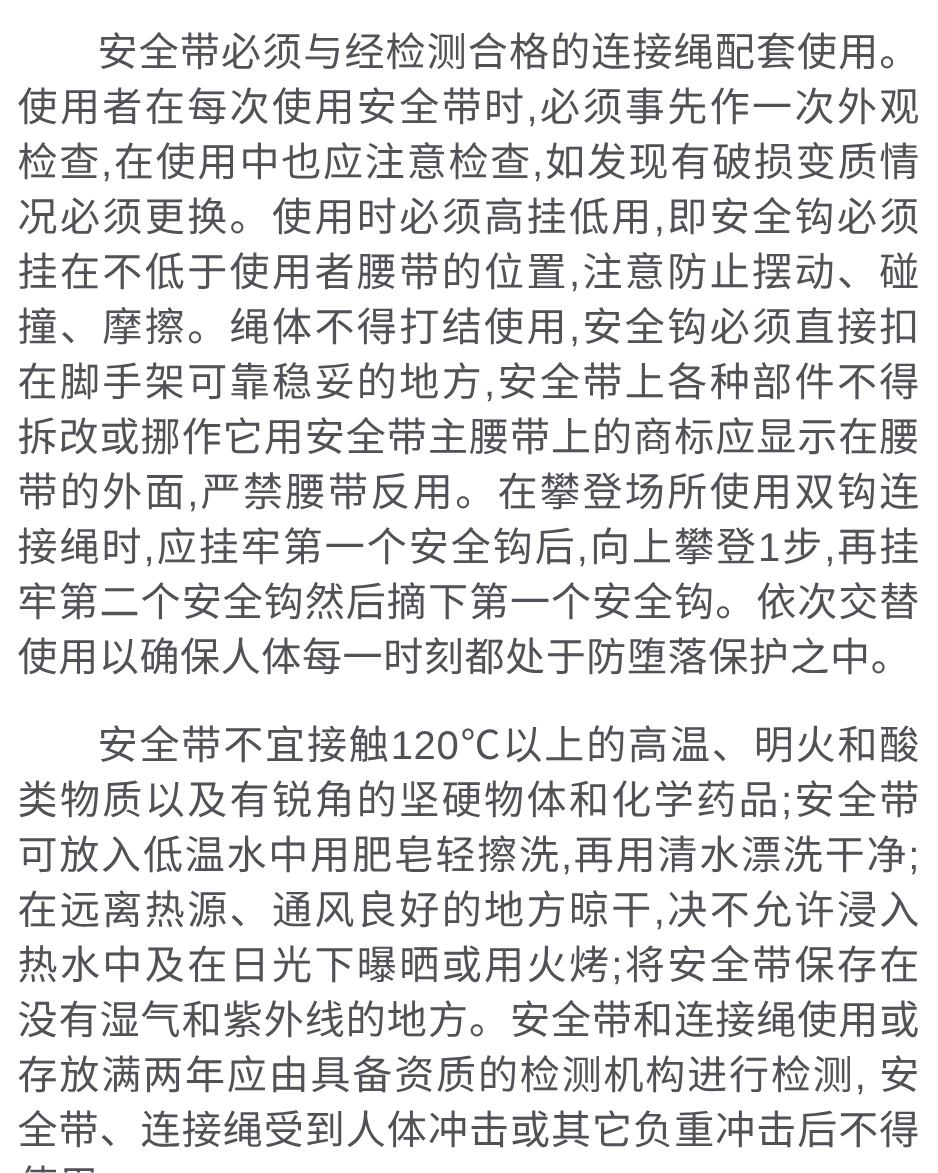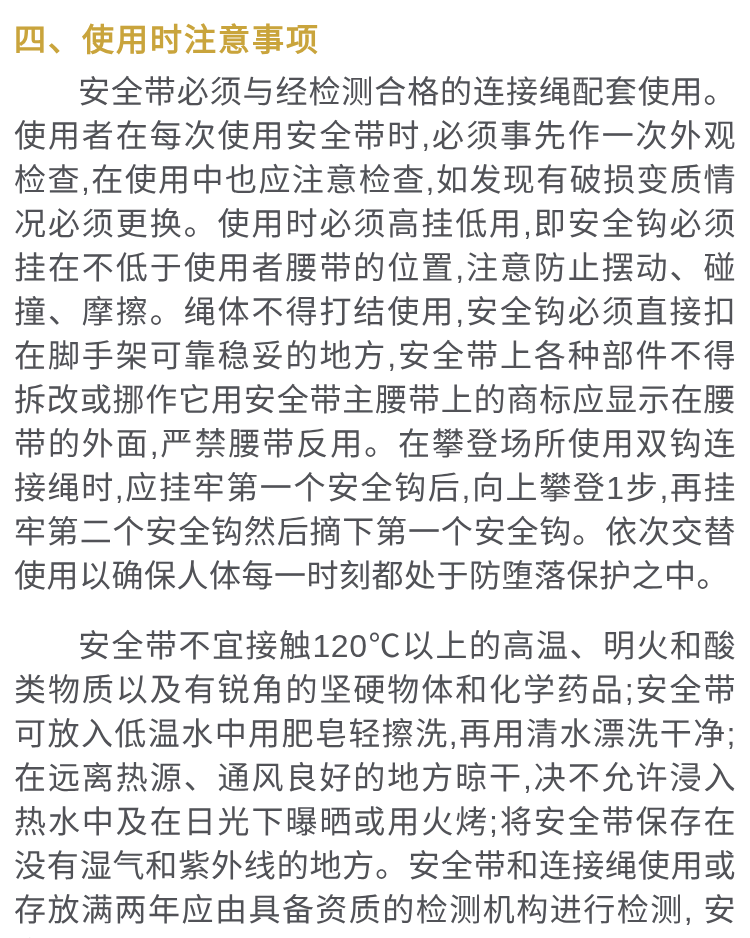--- a/index.html
+++ b/index.html
@@ -45,21 +45,20 @@
     text-indent: 2em;
     word-break: break-all;
   }
 </style>
 </head>
 <body>
 
 <div class="page">
 
   <section class="doc-section">
-    <h2 class="section-heading">四、使用时注意事项</h2>
     <p class="section-body">安全带必须与经检测合格的连接绳配套使用。使用者在每次使用安全带时,必须事先作一次外观检查,在使用中也应注意检查,如发现有破损变质情况必须更换。使用时必须高挂低用,即安全钩必须挂在不低于使用者腰带的位置,注意防止摆动、碰撞、摩擦。绳体不得打结使用,安全钩必须直接扣在脚手架可靠稳妥的地方,安全带上各种部件不得拆改或挪作它用安全带主腰带上的商标应显示在腰带的外面,严禁腰带反用。在攀登场所使用双钩连接绳时,应挂牢第一个安全钩后,向上攀登1步,再挂牢第二个安全钩然后摘下第一个安全钩。依次交替使用以确保人体每一时刻都处于防堕落保护之中。</p>
   </section>
 
   <section class="doc-section">
     <p class="section-body">安全带不宜接触120℃以上的高温、明火和酸类物质以及有锐角的坚硬物体和化学药品;安全带可放入低温水中用肥皂轻擦洗,再用清水漂洗干净;在远离热源、通风良好的地方晾干,决不允许浸入热水中及在日光下曝晒或用火烤;将安全带保存在没有湿气和紫外线的地方。安全带和连接绳使用或存放满两年应由具备资质的检测机构进行检测, 安全带、连接绳受到人体冲击或其它负重冲击后不得使用。</p>
   </section>
 
 </div>
 
 </body></html>

